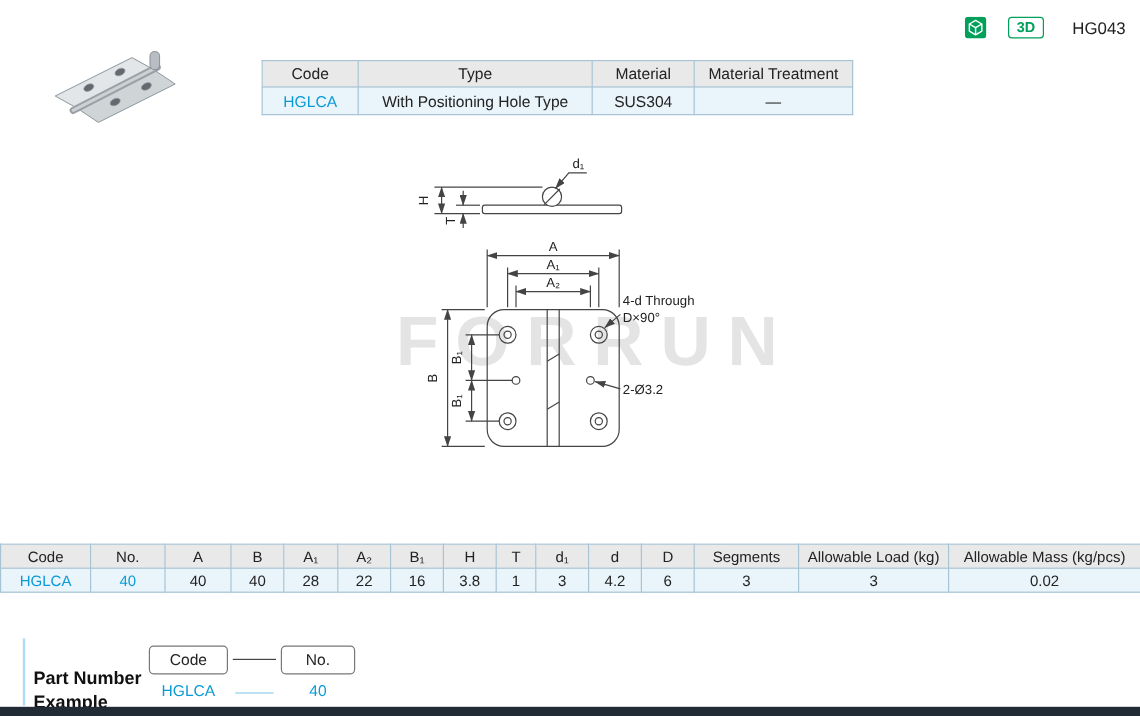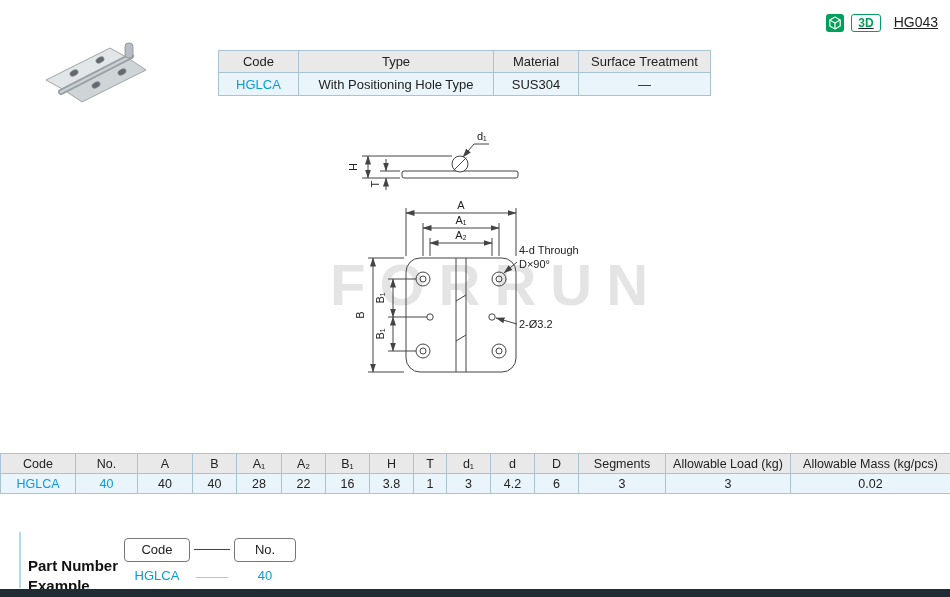--- a/index.html
+++ b/index.html
@@ -12,21 +12,21 @@
   .spec-table th,.spec-table td,.dim-table th,.dim-table td{
     border:1px solid var(--table_border,#a8c4d4);
     text-align:center;font-weight:normal;padding:0 2px;vertical-align:middle;
   }
   .spec-table th{background:var(--header_gray_bg,#e9e9e9);font-size:13px;height:22px;}
   .spec-table td{background:var(--row_blue_bg,#e9f4fb);font-size:13px;height:23px;}
   .dim-table{table-layout:fixed;width:950px;}
   .dim-table th{background:var(--header_gray_bg,#e9e9e9);font-size:12.5px;height:20px;}
   .dim-table td{background:var(--row_blue_bg,#e9f4fb);font-size:12.5px;height:20px;}
   .watermark{font-size:58px;font-weight:bold;letter-spacing:14px;color:var(--watermark_gray,#e4e4e4);line-height:1;white-space:nowrap;}
-  .hdr-right{display:flex;gap:7px;text-decoration:underline;}
+  .hdr-right{display:flex;align-items:center;gap:18px;}
   .badge-3d{display:inline-block;border:1px solid var(--badge_green,#00a05a);color:var(--badge_green,#00a05a);
     font-size:12px;font-weight:bold;height:18px;line-height:16px;padding:0 6px;border-radius:3px;}
   .part-code{font-size:14px;color:#222;margin-left:6px;}
   .cube-bg{fill:var(--badge_green,#00a05a);}
   .pn-title div{font-weight:bold;font-size:15px;line-height:20px;color:#111;}
   .pn-accent{width:2px;background:#aedcf2;}
   .pn-box{border:1px solid #777;border-radius:4px;height:24px;line-height:22px;text-align:center;font-size:13px;background:#fff;color:#222;}
   .pn-line{border-top:1.5px solid #444;height:0;}
   .pn-line.cyan{border-top:1.5px solid #8fd0ea;}
   .pn-val{color:var(--accent_blue,#0a9bd6);text-align:center;font-size:13px;}
@@ -73,21 +73,21 @@
       <col style="width:80px">
         <col style="width:195px">
         <col style="width:85px">
         <col style="width:132px">
     </colgroup>
     <tbody>
       <tr>
         <th>Code</th>
         <th>Type</th>
         <th>Material</th>
-        <th>Surface Treatment</th>
+        <th>Material Treatment</th>
       </tr>
       <tr>
         <td class="blue">HGLCA</td>
         <td>With Positioning Hole Type</td>
         <td>SUS304</td>
         <td>—</td>
       </tr>
     </tbody>
   </table>
 

